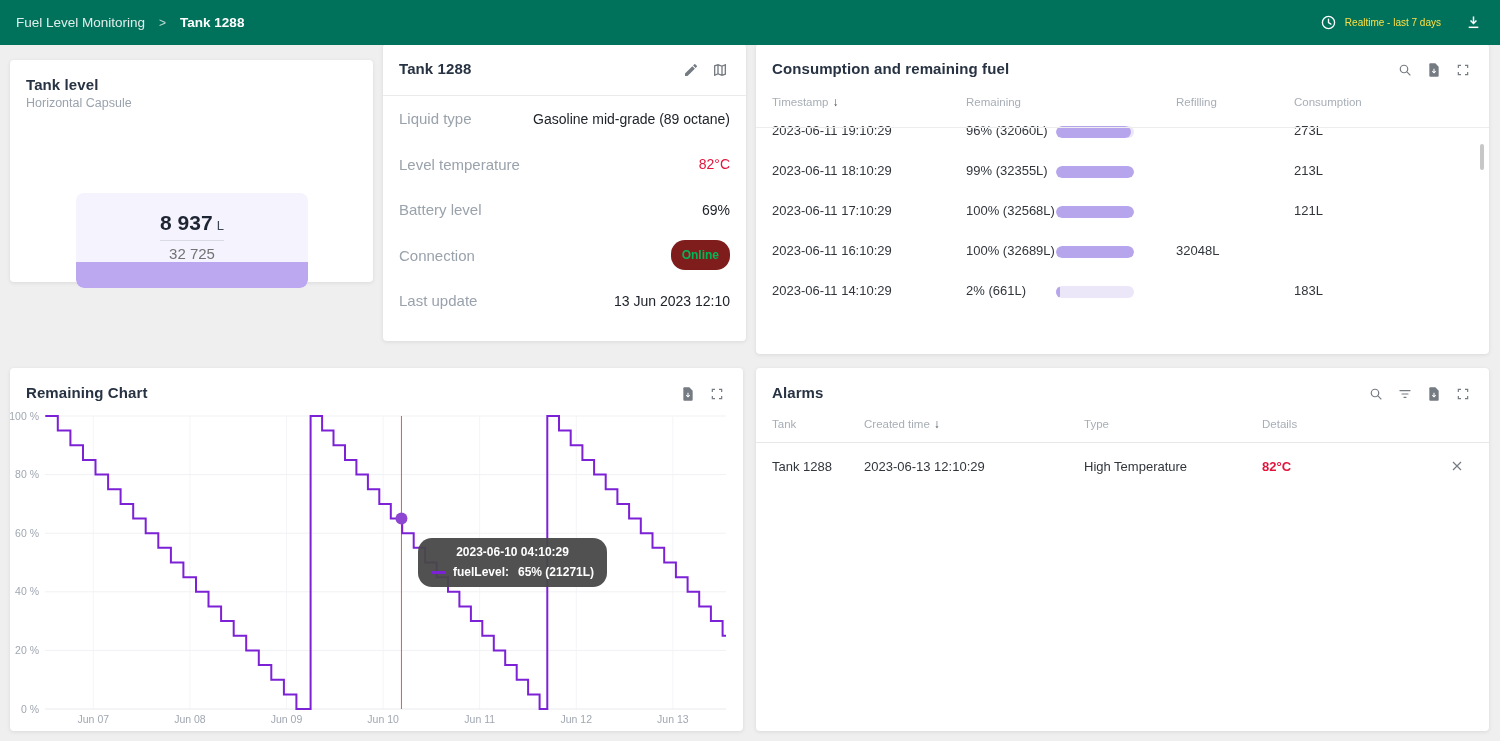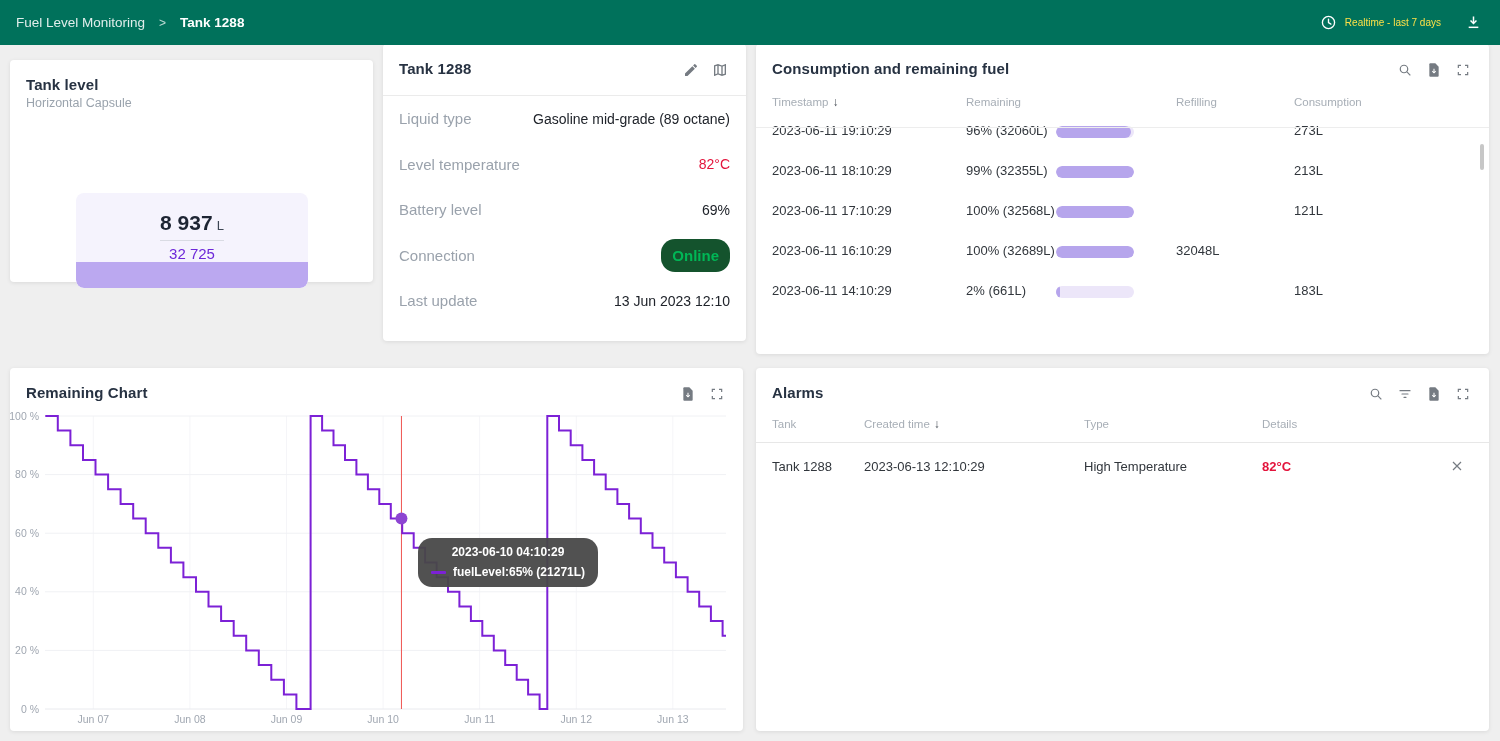--- a/index.html
+++ b/index.html
@@ -25,29 +25,29 @@
   .card-head{display:flex;align-items:flex-start;padding:16px 16px 0 16px}
   .head-icons{margin-left:auto;display:flex;align-items:center;gap:9px;color:#757b82}
   .icon-btn{background:none;border:none;padding:2px;color:#757b82;cursor:pointer;display:flex}
   
   .capsule{position:absolute;left:66px;top:133px;width:232px;height:95px;background:#f5f3fd;border-radius:8px;overflow:hidden;display:flex;flex-direction:column;align-items:center;justify-content:flex-start}
   .cap-fill{position:absolute;left:0;bottom:0;width:100%;background:#bba8f0;border-radius:0 0 8px 8px}
   .cap-value-row{margin-top:18px;position:relative;z-index:2}
   .cap-value{font-size:21px;font-weight:700;color:#1d2433}
   .cap-unit{font-size:13px;color:#3c4553;margin-left:4px}
   .cap-divider{width:64px;height:1px;background:#d9dbe3;margin:5px auto 4px auto;position:relative;z-index:2}
-  .cap-capacity{font-size:15px;color:#6d28d9;position:relative;z-index:2}
+  .cap-capacity{font-size:15px;color:#737373;position:relative;z-index:2}
   
   .info-divider{height:1px;background:#ebebeb;margin-top:15px}
   .info-rows{padding:0 16px}
   .info-row{display:flex;align-items:center;justify-content:space-between;height:45.5px}
   .info-label{font-size:15px;color:#9aa2ac}
   .info-value{font-size:14px;color:#20242b}
   .info-value.danger{color:#e3143c}
-  .badge-online{display:inline-block;background:#14532d;color:#00b756;font-size:15px;font-weight:700;padding:8px 11px;border-radius:14px}
+  .badge-online{display:inline-block;background:#7f1d1d;color:#00b756;font-size:12px;font-weight:700;padding:8px 11px;border-radius:14px}
   
   .ct-header{position:absolute;top:50px;left:0;right:0;display:flex;align-items:center;height:16px}
   .th{font-size:11.5px;color:#a7aeb6}
   .sort-arrow{font-size:12px;color:#4a5058;margin-left:4px}
   .ct-col-ts{width:210px;padding-left:16px;box-sizing:border-box}
   .ct-col-rem{width:90px}
   .ct-col-bar{width:116px}
   .ct-col-ref{width:122px;box-sizing:border-box;padding-left:4px}
   .ct-col-con{flex:1}
   .ct-body{position:absolute;top:72px;left:0;right:8px;bottom:2px;overflow:hidden}
@@ -57,21 +57,21 @@
   .bar-track{width:78px;height:12px;border-radius:6px;background:#ece6f9;overflow:hidden}
   .bar-fill{height:100%;background:#b6a5ec;border-radius:6px}
   .ct-divider{position:absolute;top:83px;left:0;right:0;height:1px;background:#ededed}
   .ct-scrollthumb{position:absolute;right:5px;top:100px;width:4px;height:26px;background:#c7c7c7;border-radius:2px;cursor:pointer}
   
   #chart-svg{position:absolute;left:0;top:0}
   .chart-tooltip{position:absolute;left:408px;top:170px;background:rgba(72,72,72,.95);border-radius:14px;padding:7px 13px 8px 13px;color:#fff;z-index:4;white-space:nowrap}
   .tt-time{font-size:12px;font-weight:700;text-align:center}
   .tt-line2{display:flex;align-items:center;margin-top:6px;font-size:12px;font-weight:700}
   .tt-swatch{width:15px;height:3px;background:#7c21d6;border-radius:1px;margin-right:7px}
-  .tt-label{}
+  .tt-label{margin-right:9px}
   
   .al-header{position:absolute;top:48px;left:0;right:0;display:flex;align-items:center;height:16px}
   .al-divider{position:absolute;top:74px;left:0;right:0;height:1px;background:#e7e7e7}
   .al-col-tank{width:108px;padding-left:16px;box-sizing:border-box}
   .al-col-created{width:220px}
   .al-col-type{width:178px}
   .al-col-details{flex:1}
   .al-col-close{width:56px;display:flex;justify-content:flex-end;padding-right:22px;box-sizing:border-box}
   .al-body{position:absolute;top:75px;left:0;right:0}
   .al-row{display:flex;align-items:center;height:46px;cursor:pointer}

